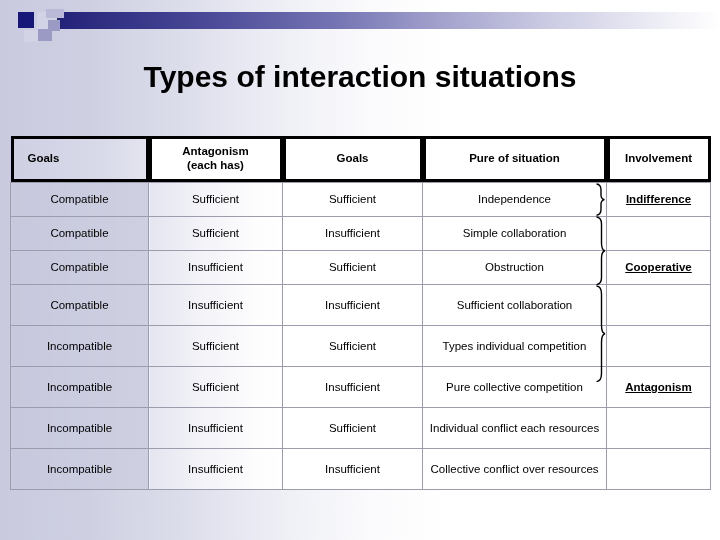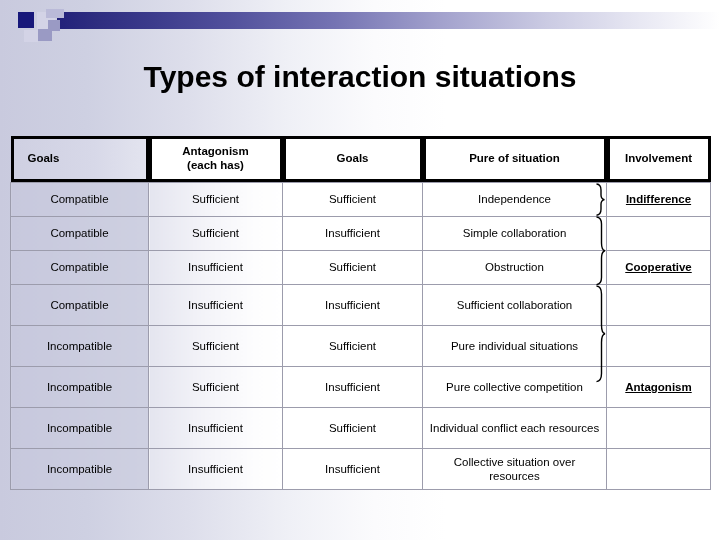--- a/index.html
+++ b/index.html
@@ -266,21 +266,21 @@
       <td class="col-goals two-line">
             <div class="cell-inner">Incompatible</div>
           </td>
       <td class="col-res two-line">
             <div class="cell-inner">Sufficient</div>
           </td>
       <td class="col-plain two-line">
             <div class="cell-inner">Sufficient</div>
           </td>
       <td class="col-plain two-line">
-            <div class="cell-inner">Pure individual situations</div>
+            <div class="cell-inner">Types individual competition</div>
           </td>
       <td class="col-inv two-line">
             <div class="cell-inner inv-label"></div>
           </td>
     </tr>
 
     <tr class="body-row">
       <td class="col-goals two-line">
             <div class="cell-inner">Incompatible</div>
           </td>
@@ -320,21 +320,21 @@
       <td class="col-goals two-line">
             <div class="cell-inner">Incompatible</div>
           </td>
       <td class="col-res two-line">
             <div class="cell-inner">Insufficient</div>
           </td>
       <td class="col-plain two-line">
             <div class="cell-inner">Insufficient</div>
           </td>
       <td class="col-plain two-line">
-            <div class="cell-inner">Collective situation over resources</div>
+            <div class="cell-inner">Collective conflict over resources</div>
           </td>
       <td class="col-inv two-line">
             <div class="cell-inner inv-label"></div>
           </td>
     </tr>
   </tbody>
     </table>
 
   <svg id="braces" viewBox="0 0 700 360">
 

